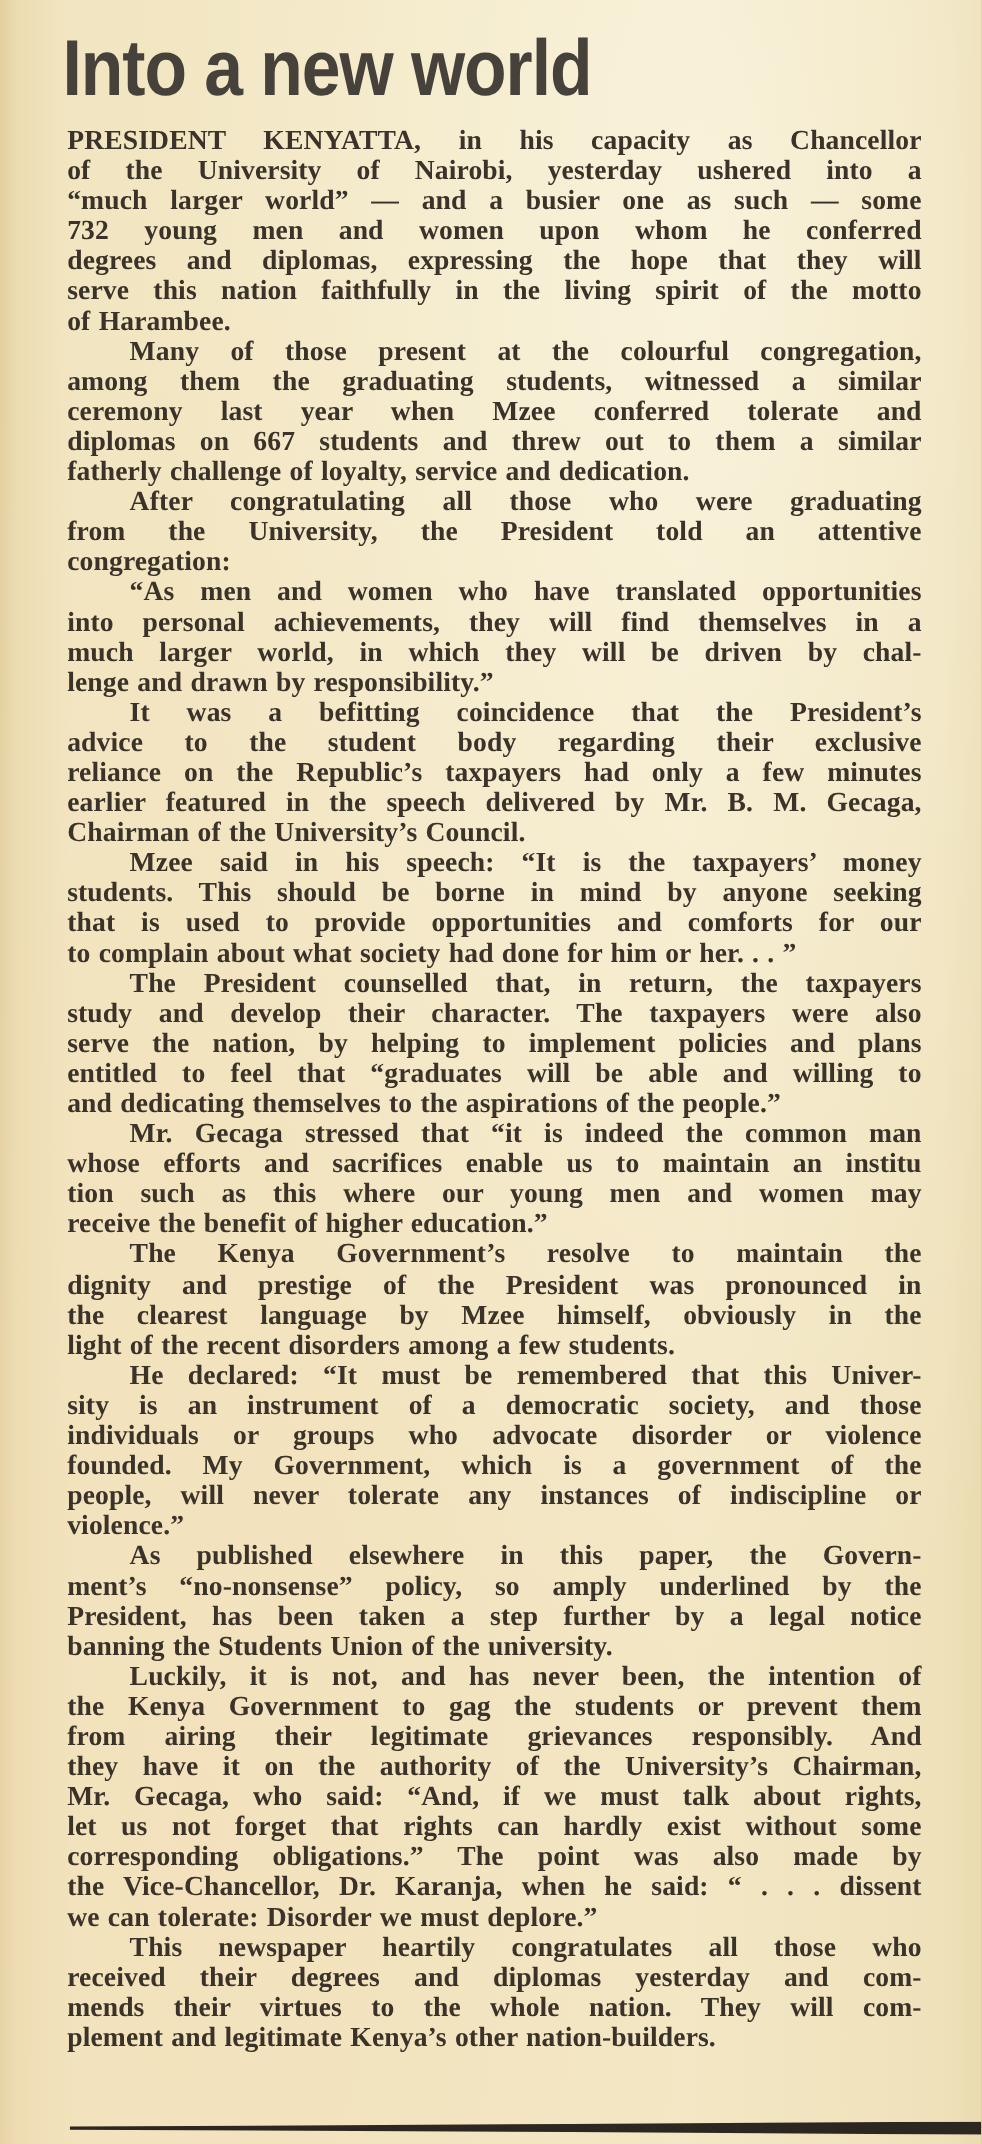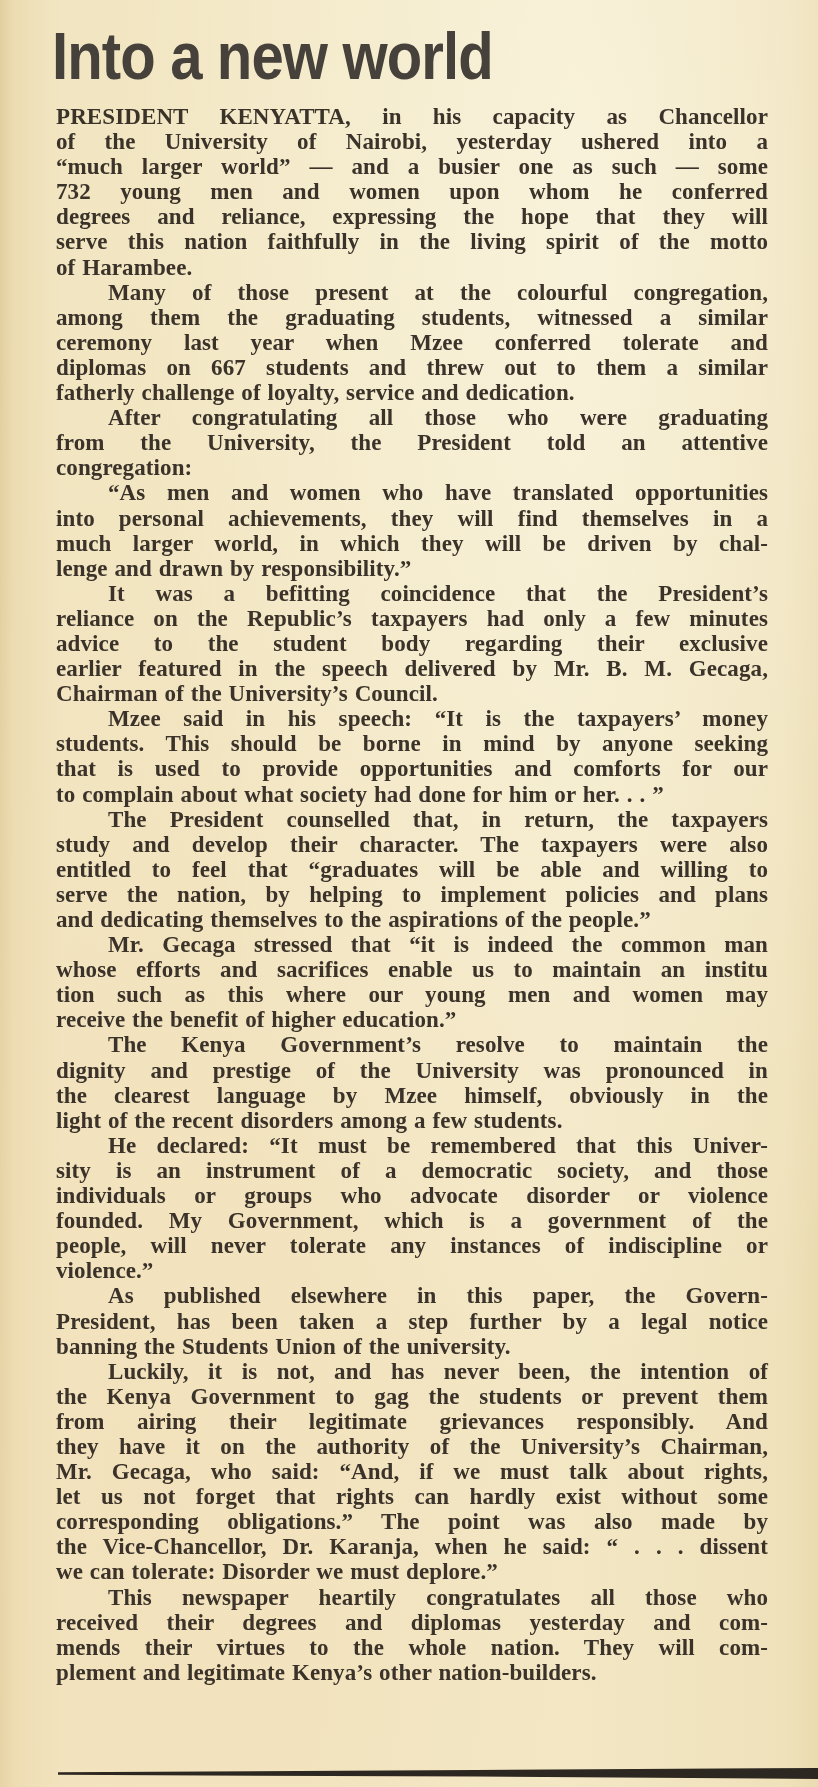--- a/index.html
+++ b/index.html
@@ -73,21 +73,21 @@
 <body>
 
 <div class="paper">
   <h1 class="headline">Into a new world</h1>
   <div class="body-col" id="article-body">
       <p class="para">
         <span class="line just">PRESIDENT KENYATTA, in his capacity as Chancellor</span>
         <span class="line just">of the University of Nairobi, yesterday ushered into a</span>
         <span class="line just">“much larger world” — and a busier one as such — some</span>
         <span class="line just">732 young men and women upon whom he conferred</span>
-        <span class="line just">degrees and reliance, expressing the hope that they will</span>
+        <span class="line just">degrees and diplomas, expressing the hope that they will</span>
         <span class="line just">serve this nation faithfully in the living spirit of the motto</span>
         <span class="line">of Harambee.</span>
       </p>
       <p class="para">
         <span class="line just indent">Many of those present at the colourful congregation,</span>
         <span class="line just">among them the graduating students, witnessed a similar</span>
         <span class="line just">ceremony last year when Mzee conferred tolerate and</span>
         <span class="line just">diplomas on 667 students and threw out to them a similar</span>
         <span class="line">fatherly challenge of loyalty, service and dedication.</span>
       </p>
@@ -97,60 +97,61 @@
         <span class="line">congregation:</span>
       </p>
       <p class="para">
         <span class="line just indent">“As men and women who have translated opportunities</span>
         <span class="line just">into personal achievements, they will find themselves in a</span>
         <span class="line just">much larger world, in which they will be driven by chal-</span>
         <span class="line">lenge and drawn by responsibility.”</span>
       </p>
       <p class="para">
         <span class="line just indent">It was a befitting coincidence that the President’s</span>
+        <span class="line just">advice to the student body regarding their exclusive</span>
         <span class="line just">reliance on the Republic’s taxpayers had only a few minutes</span>
-        <span class="line just">advice to the student body regarding their exclusive</span>
         <span class="line just">earlier featured in the speech delivered by Mr. B. M. Gecaga,</span>
         <span class="line">Chairman of the University’s Council.</span>
       </p>
       <p class="para">
         <span class="line just indent">Mzee said in his speech: “It is the taxpayers’ money</span>
         <span class="line just">students. This should be borne in mind by anyone seeking</span>
         <span class="line just">that is used to provide opportunities and comforts for our</span>
         <span class="line">to complain about what society had done for him or her. . . ”</span>
       </p>
       <p class="para">
         <span class="line just indent">The President counselled that, in return, the taxpayers</span>
         <span class="line just">study and develop their character. The taxpayers were also</span>
+        <span class="line just">serve the nation, by helping to implement policies and plans</span>
         <span class="line just">entitled to feel that “graduates will be able and willing to</span>
-        <span class="line just">serve the nation, by helping to implement policies and plans</span>
         <span class="line">and dedicating themselves to the aspirations of the people.”</span>
       </p>
       <p class="para">
         <span class="line just indent">Mr. Gecaga stressed that “it is indeed the common man</span>
         <span class="line just">whose efforts and sacrifices enable us to maintain an institu</span>
         <span class="line just">tion such as this where our young men and women may</span>
         <span class="line">receive the benefit of higher education.”</span>
       </p>
       <p class="para">
         <span class="line just indent">The Kenya Government’s resolve to maintain the</span>
-        <span class="line just">dignity and prestige of the University was pronounced in</span>
+        <span class="line just">dignity and prestige of the President was pronounced in</span>
         <span class="line just">the clearest language by Mzee himself, obviously in the</span>
         <span class="line">light of the recent disorders among a few students.</span>
       </p>
       <p class="para">
         <span class="line just indent">He declared: “It must be remembered that this Univer-</span>
         <span class="line just">sity is an instrument of a democratic society, and those</span>
         <span class="line just">individuals or groups who advocate disorder or violence</span>
         <span class="line just">founded. My Government, which is a government of the</span>
         <span class="line just">people, will never tolerate any instances of indiscipline or</span>
         <span class="line">violence.”</span>
       </p>
       <p class="para">
         <span class="line just indent">As published elsewhere in this paper, the Govern-</span>
+        <span class="line just">ment’s “no-nonsense” policy, so amply underlined by the</span>
         <span class="line just">President, has been taken a step further by a legal notice</span>
         <span class="line">banning the Students Union of the university.</span>
       </p>
       <p class="para">
         <span class="line just indent">Luckily, it is not, and has never been, the intention of</span>
         <span class="line just">the Kenya Government to gag the students or prevent them</span>
         <span class="line just">from airing their legitimate grievances responsibly. And</span>
         <span class="line just">they have it on the authority of the University’s Chairman,</span>
         <span class="line just">Mr. Gecaga, who said: “And, if we must talk about rights,</span>
         <span class="line just">let us not forget that rights can hardly exist without some</span>

